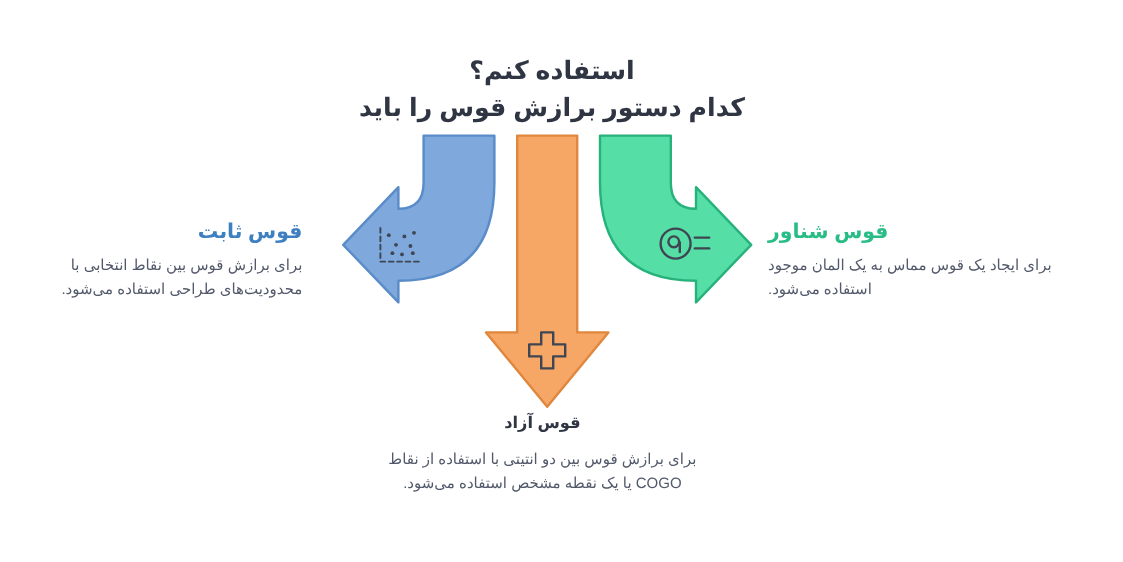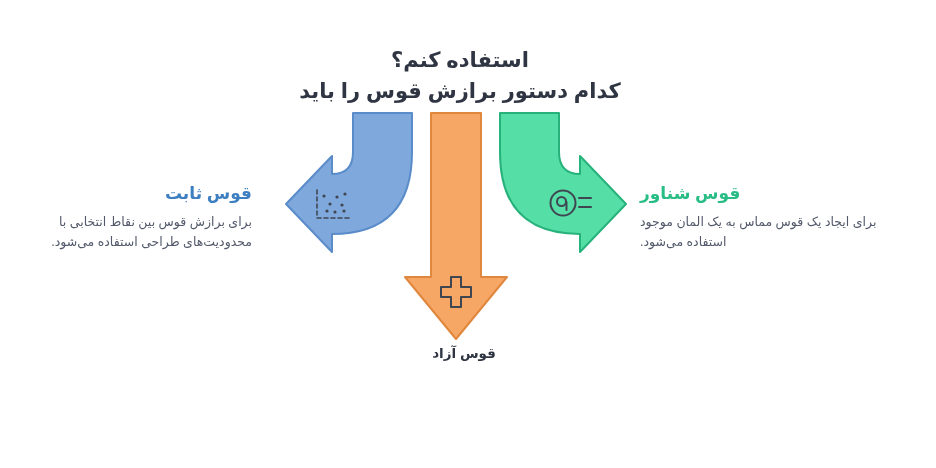--- a/index.html
+++ b/index.html
@@ -26,21 +26,21 @@
     direction:rtl;font-size:21px;line-height:31px;font-weight:700;color:var(--title-color);
   }
   .page-title span{display:block}
   .node{position:absolute;direction:rtl}
   .node .label{font-size:17px;font-weight:700;margin:0 0 8px 0}
   .node .desc{font-size:12.5px;line-height:1.6;color:var(--text-color);margin:0}
   .node-fixed{left:26px;top:183px;width:226px;text-align:right}
   .node-fixed .label{color:var(--blue-label)}
   .node-floating{left:640px;top:183px;width:242px;text-align:left}
   .node-floating .label{color:var(--green-label)}
-  .node-free{left:328px;top:345px;width:272px;text-align:center}
+  .node-free{left:316px;top:345px;width:272px;text-align:center}
   .node-free .label{color:var(--title-color);font-size:13.5px;margin-bottom:12px}
 </style>
 </head>
 <body>
 
 <div class="stage">
 
   <svg class="arrows" width="936" height="468" viewBox="0 0 936 468">
 
     <path class="arrow-blue" d="M 353 113 L 412 113 L 412 152 Q 412 234 332 234 L 332 252 L 286 204 L 332 156 L 332 174 Q 353 174 353 152 Z"></path>
@@ -84,15 +84,16 @@
     <p class="desc">برای ایجاد یک قوس مماس به یک المان موجود استفاده می‌شود.</p>
   </div>
 
   <div class="node node-fixed">
     <div class="label">قوس ثابت</div>
     <p class="desc">برای برازش قوس بین نقاط انتخابی با محدودیت‌های طراحی استفاده می‌شود.</p>
   </div>
 
   <div class="node node-free">
     <div class="label">قوس آزاد</div>
+    <p class="desc">برای برازش قوس بین دو انتیتی با استفاده از نقاط COGO یا یک نقطه مشخص استفاده می‌شود.</p>
   </div>
 
 </div>
 
 </body></html>

